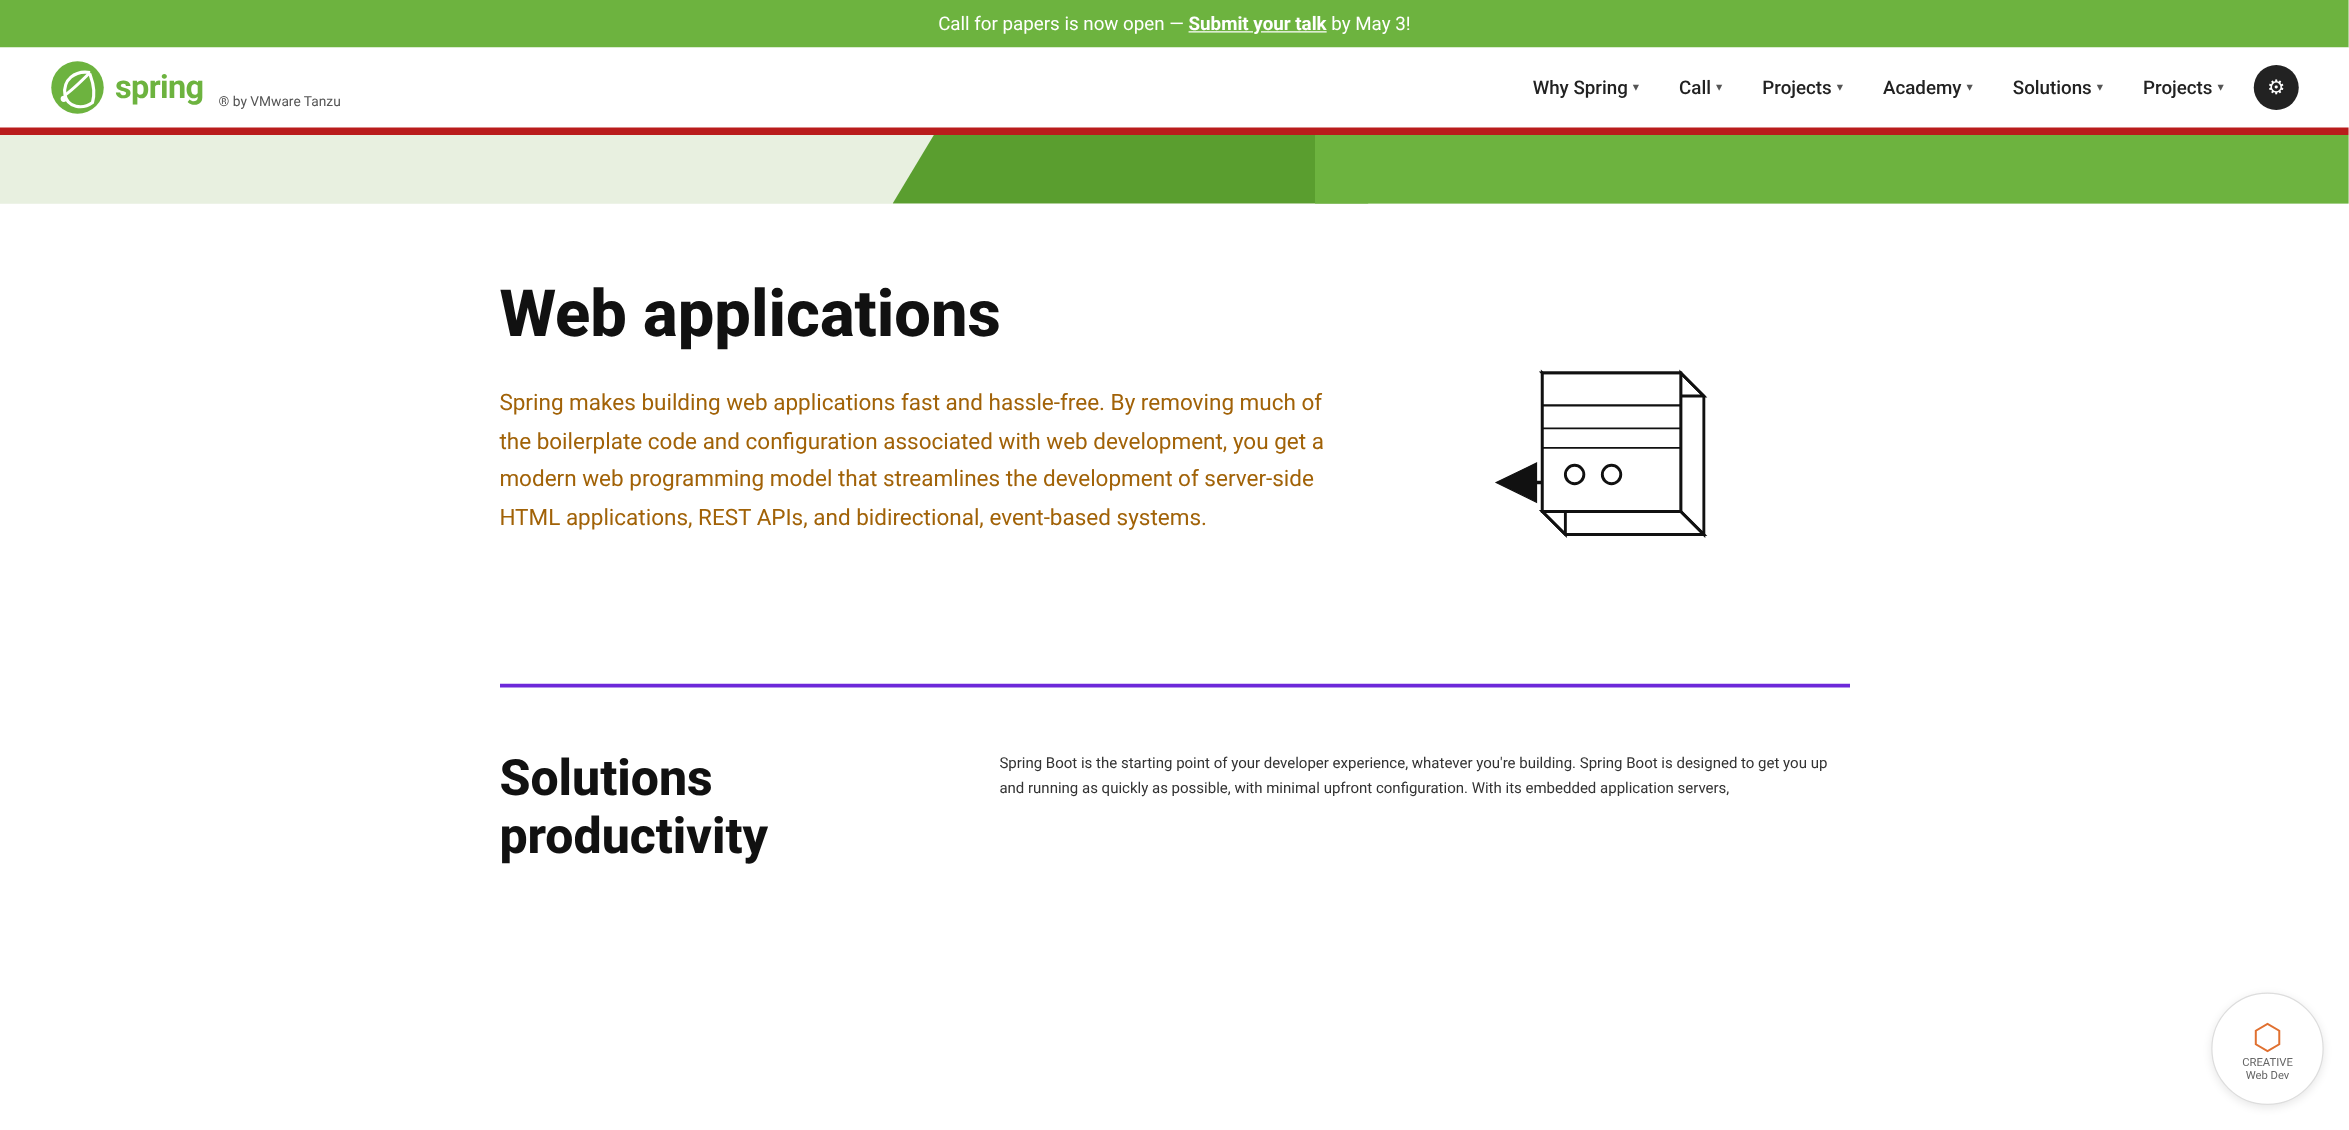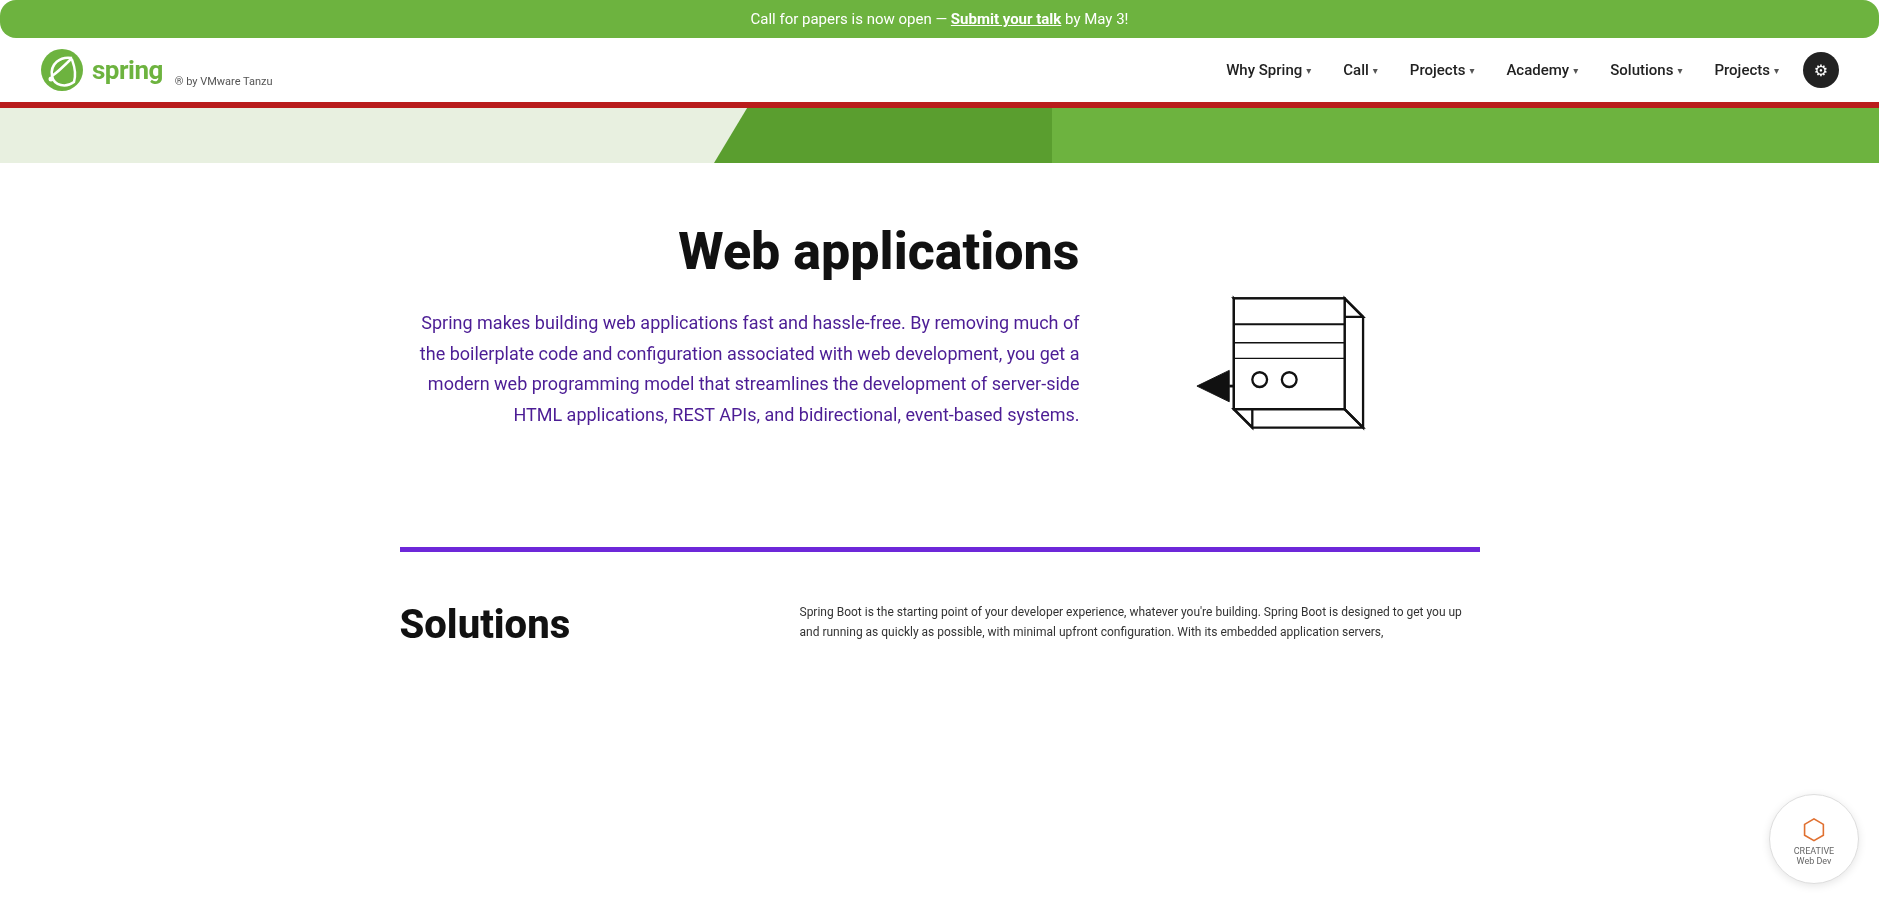--- a/index.html
+++ b/index.html
@@ -6,21 +6,20 @@
     body { font-family: -apple-system, BlinkMacSystemFont, 'Segoe UI', Roboto, sans-serif; background: #fff; overflow-x: hidden; }
 
     
     .top-banner {
       background: #6db33f;
       color: #fff;
       text-align: center;
       padding: 10px 20px;
       font-size: 15px;
       font-weight: 400;
-      border-radius: 16px;
     }
     .top-banner a {
       color: #fff;
       font-weight: 700;
       text-decoration: underline;
     }
 
     
     .navbar {
       display: flex;
@@ -122,37 +121,36 @@
       max-width: 1200px;
       margin: 0 auto;
       padding: 60px 60px 40px 60px;
     }
 
     .hero-section {
       display: flex;
       align-items: flex-start;
       gap: 60px;
       padding-bottom: 60px;
-      border-bottom: 5px solid #6d28d9;
-      text-align: right;
+      border-bottom: 3px solid #6d28d9;
     }
     .hero-text {
       flex: 1;
       max-width: 680px;
     }
     .hero-text h1 {
       font-size: 52px;
       font-weight: 800;
       color: #111;
       line-height: 1.1;
       margin-bottom: 28px;
     }
     .hero-text p {
       font-size: 18px;
-      color: #4c1d95;
+      color: #a16207;
       line-height: 1.7;
     }
     .hero-illustration {
       flex-shrink: 0;
       width: 280px;
       display: flex;
       align-items: center;
       justify-content: center;
       padding-top: 20px;
     }
@@ -311,20 +309,21 @@
           <line x1="75" y1="155" x2="80" y2="155" stroke="#111" stroke-width="3"></line>
         </svg>
       </div>
     </div>
   </section>
 
   <section class="bottom-section">
     <div class="bottom-left">
       <h2>
         <span>Solutions</span><br>
+        <span>productivity</span>
       </h2>
     </div>
     <div class="bottom-right">
       <p>Spring Boot is the starting point of your developer experience, whatever you're building. Spring Boot is designed to get you up and running as quickly as possible, with minimal upfront configuration. With its embedded application servers,</p>
     </div>
   </section>
 </div>
 
 <div class="corner-watermark">
   <span class="watermark-hex">⬡</span>

